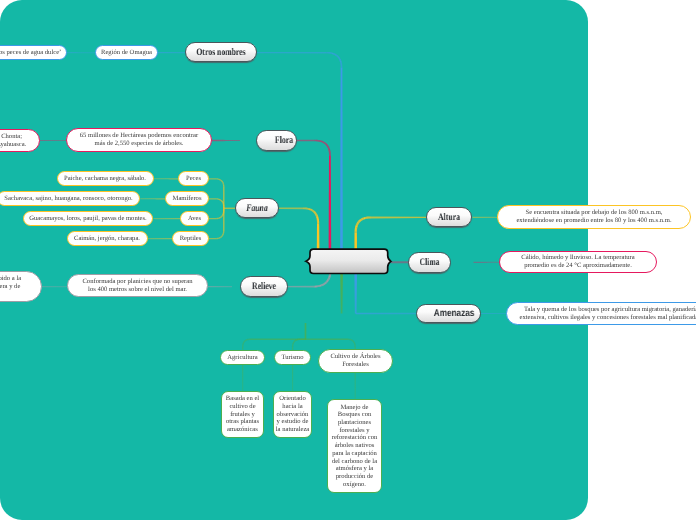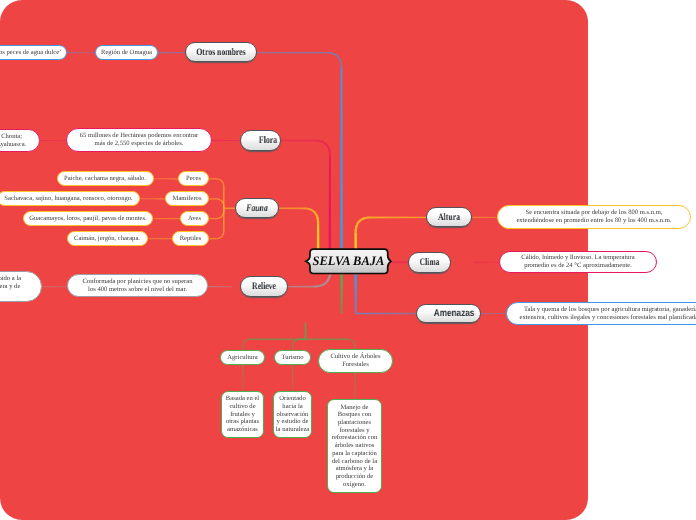--- a/index.html
+++ b/index.html
@@ -1,21 +1,21 @@
 <!DOCTYPE html>
 <html><head>
 <meta charset="utf-8">
 <title>SELVA BAJA</title>
 <style>
   html,body{margin:0;padding:0;background:#ffffff;}
   body{width:696px;height:520px;overflow:hidden;
        font-family:"Liberation Serif",serif;
        -webkit-font-smoothing:antialiased;
        text-rendering:geometricPrecision;}
-  #stage{position:relative;width:588px;height:520px;background:#ef4444;
+  #stage{position:relative;width:588px;height:520px;background:#14b8a6;
          transform:translateZ(0);border-radius:22px;}
   svg#links{position:absolute;left:0;top:0;width:696px;height:520px;display:block;}
 
   .node{position:absolute;box-sizing:border-box;display:flex;
         align-items:center;justify-content:center;text-align:center;
         background:#ffffff;color:#3a3a3a;border-style:solid;}
   .node > span{display:block;width:100%;white-space:pre-line;
                transform:translateZ(0);}
 
   
@@ -366,21 +366,21 @@
   <path d="M390.90,263.25 L394.16,263.25 L397.42,263.25 L400.67,263.25 L403.93,263.25 L407.19,263.25 L410.45,263.25 L413.71,263.25 L416.97,263.25 L420.23,263.25 L423.48,263.25 L426.74,263.25 L430.00,263.25 L430.00,261.35 L426.74,261.35 L423.48,261.35 L420.23,261.35 L416.97,261.35 L413.71,261.35 L410.45,261.35 L407.19,261.35 L403.93,261.35 L400.67,261.35 L397.42,261.35 L394.16,261.35 L390.90,261.35 Z" fill="#e5195e" fill-opacity="0.400"></path>
   <path d="M473.50,262.93 L475.62,262.92 L477.75,262.91 L479.88,262.90 L482.00,262.89 L484.12,262.88 L486.25,262.88 L488.38,262.87 L490.50,262.86 L492.62,262.85 L494.75,262.84 L496.88,262.83 L499.00,262.82 L499.00,261.78 L496.88,261.77 L494.75,261.76 L492.62,261.75 L490.50,261.74 L488.38,261.73 L486.25,261.73 L484.12,261.72 L482.00,261.71 L479.88,261.70 L477.75,261.69 L475.62,261.68 L473.50,261.68 Z" fill="url(#lg15)"></path>
   <path d="M354.40,273.50 L354.44,276.83 L354.47,280.17 L354.51,283.50 L354.55,286.83 L354.59,290.17 L354.62,293.50 L354.66,296.83 L354.70,300.17 L354.74,303.50 L354.77,306.83 L354.81,310.17 L354.85,313.50 L356.55,313.50 L356.59,310.17 L356.62,306.83 L356.66,303.50 L356.70,300.17 L356.74,296.83 L356.77,293.50 L356.81,290.17 L356.85,286.83 L356.89,283.50 L356.93,280.17 L356.96,276.83 L357.00,273.50 Z" fill="url(#lg16)"></path>
   <path d="M355.70,314.30 L360.72,314.29 L365.75,314.27 L370.77,314.26 L375.80,314.25 L380.82,314.24 L385.85,314.23 L390.88,314.21 L395.90,314.20 L400.93,314.19 L405.95,314.18 L410.98,314.16 L416.00,314.15 L416.00,312.85 L410.98,312.84 L405.95,312.82 L400.93,312.81 L395.90,312.80 L390.88,312.79 L385.85,312.77 L380.82,312.76 L375.80,312.75 L370.77,312.74 L365.75,312.73 L360.72,312.71 L355.70,312.70 Z" fill="url(#lg17)"></path>
   <path d="M481.00,314.12 L483.08,314.12 L485.17,314.11 L487.25,314.10 L489.33,314.09 L491.42,314.08 L493.50,314.07 L495.58,314.07 L497.67,314.06 L499.75,314.05 L501.83,314.04 L503.92,314.03 L506.00,314.02 L506.00,312.98 L503.92,312.97 L501.83,312.96 L499.75,312.95 L497.67,312.94 L495.58,312.93 L493.50,312.93 L491.42,312.92 L489.33,312.91 L487.25,312.90 L485.17,312.89 L483.08,312.88 L481.00,312.88 Z" fill="url(#lg18)"></path>
   </svg>
 
   <div class="node main serif" style="left:185px;top:42px;width:72px;height:20px;font-size:10px;">
       <span style="transform:scaleX(0.77) translateZ(0);">Otros nombres</span>
     </div>
-  <div class="node main serif" style="left:240px;top:130px;width:41px;height:21px;font-size:10px;padding-left:15px;">
+  <div class="node main serif" style="left:256px;top:130px;width:41px;height:21px;font-size:10px;padding-left:15px;">
       <span style="transform:scaleX(0.77) translateZ(0);">Flora</span>
     </div>
   <div class="node main serif" style="left:235px;top:198px;width:44px;height:20px;font-size:10px;font-style:italic;">
       <span style="transform:scaleX(0.77) translateZ(0);">Fauna</span>
     </div>
   <div class="node main serif" style="left:232px;top:276px;width:48px;height:21px;font-size:10px;margin-left:8px;">
       <span style="transform:scaleX(0.77) translateZ(0);">Relieve</span>
     </div>
   <div class="node main serif" style="left:426px;top:207px;width:46px;height:20px;font-size:10px;">
       <span style="transform:scaleX(0.77) translateZ(0);">Altura</span>
@@ -492,16 +492,13 @@
     <defs>
       <linearGradient id="center-grad" x1="0" y1="0" x2="0" y2="1">
         <stop offset="0" stop-color="#f5f5f5"></stop>
           <stop offset="0.45" stop-color="#ebebeb"></stop>
         <stop offset="0.55" stop-color="#e3e3e3"></stop>
           <stop offset="1" stop-color="#c2c2c2"></stop>
       </linearGradient>
     </defs>
     <path d="M313.5,249.2 H384.2 Q387.7,249.2 387.7,252.7 L387.7,255.85 C387.7,258.95 389.30,260.25 390.9,261.35 C389.30,262.45 387.7,263.75 387.7,266.85 L387.7,270.0 Q387.7,273.5 384.2,273.5 H313.5 Q310.0,273.5 310.0,270.0 L310.0,266.85 C310.0,263.75 308.40,262.45 306.0,261.35 C308.40,260.25 310.0,258.95 310.0,255.85 L310.0,252.7 Q310.0,249.2 313.5,249.2 Z" fill="url(#center-grad)" stroke="#0d0d0d" stroke-width="1.7"></path>
   </svg>
-  <div id="center-node">
-    <span style="white-space:nowrap;transform:scaleX(0.96);">SELVA BAJA</span>
-  </div>
 </div>
 
 </body></html>

